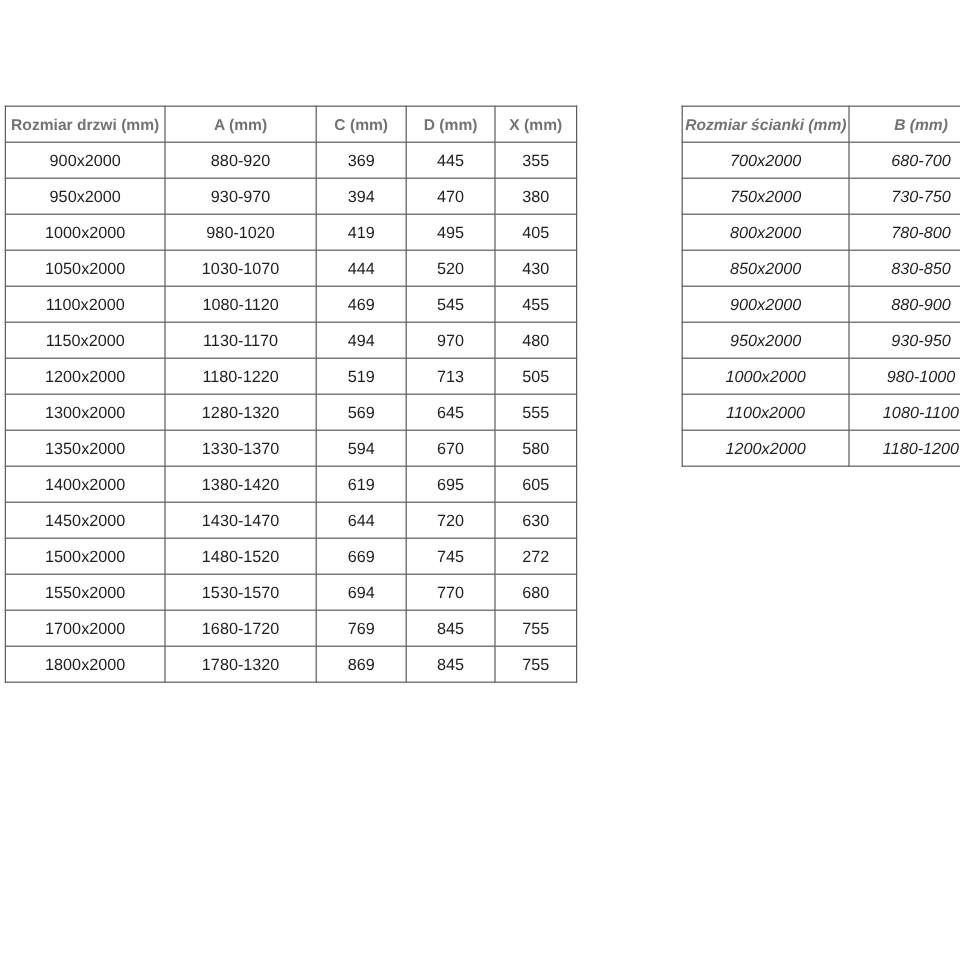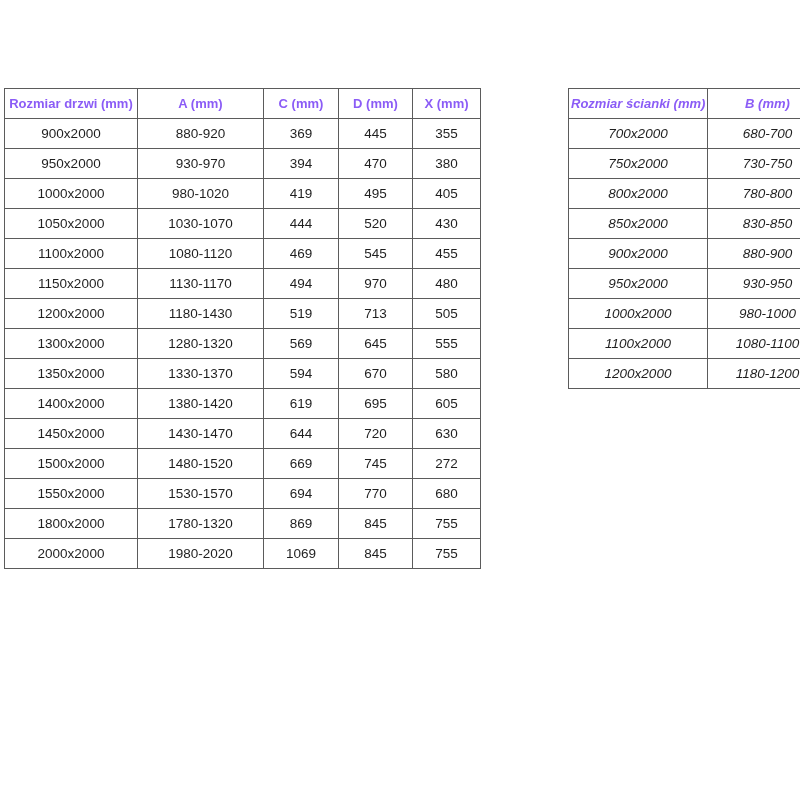--- a/index.html
+++ b/index.html
@@ -29,21 +29,21 @@
     text-align: center;
     vertical-align: middle;
     height: 30px;
     padding: 0 2px;
     overflow: hidden;
     white-space: nowrap;
   }
   table.spec-table th {
     font-size: 13px;
     font-weight: bold;
-    color: #8b5cf6;
+    color: #737373;
   }
   table.spec-table td {
     font-size: 13.5px;
     font-weight: normal;
     color: #1f1f1f;
   }
   #door-table {
     left: 4px;
     top: 88px;
     width: 476px;
@@ -115,21 +115,21 @@
         </tr>
         <tr>
           <td>1150x2000</td>
           <td>1130-1170</td>
           <td>494</td>
           <td>970</td>
           <td>480</td>
         </tr>
         <tr>
           <td>1200x2000</td>
-          <td>1180-1430</td>
+          <td>1180-1220</td>
           <td>519</td>
           <td>713</td>
           <td>505</td>
         </tr>
         <tr>
           <td>1300x2000</td>
           <td>1280-1320</td>
           <td>569</td>
           <td>645</td>
           <td>555</td>
@@ -163,30 +163,30 @@
           <td>272</td>
         </tr>
         <tr>
           <td>1550x2000</td>
           <td>1530-1570</td>
           <td>694</td>
           <td>770</td>
           <td>680</td>
         </tr>
         <tr>
+          <td>1700x2000</td>
+          <td>1680-1720</td>
+          <td>769</td>
+          <td>845</td>
+          <td>755</td>
+        </tr>
+        <tr>
           <td>1800x2000</td>
           <td>1780-1320</td>
           <td>869</td>
-          <td>845</td>
-          <td>755</td>
-        </tr>
-        <tr>
-          <td>2000x2000</td>
-          <td>1980-2020</td>
-          <td>1069</td>
           <td>845</td>
           <td>755</td>
         </tr>
       </tbody>
   </table>
 
   <table class="spec-table" id="wall-table">
     <colgroup>
       <col style="width:139px">
       <col style="width:120px">

